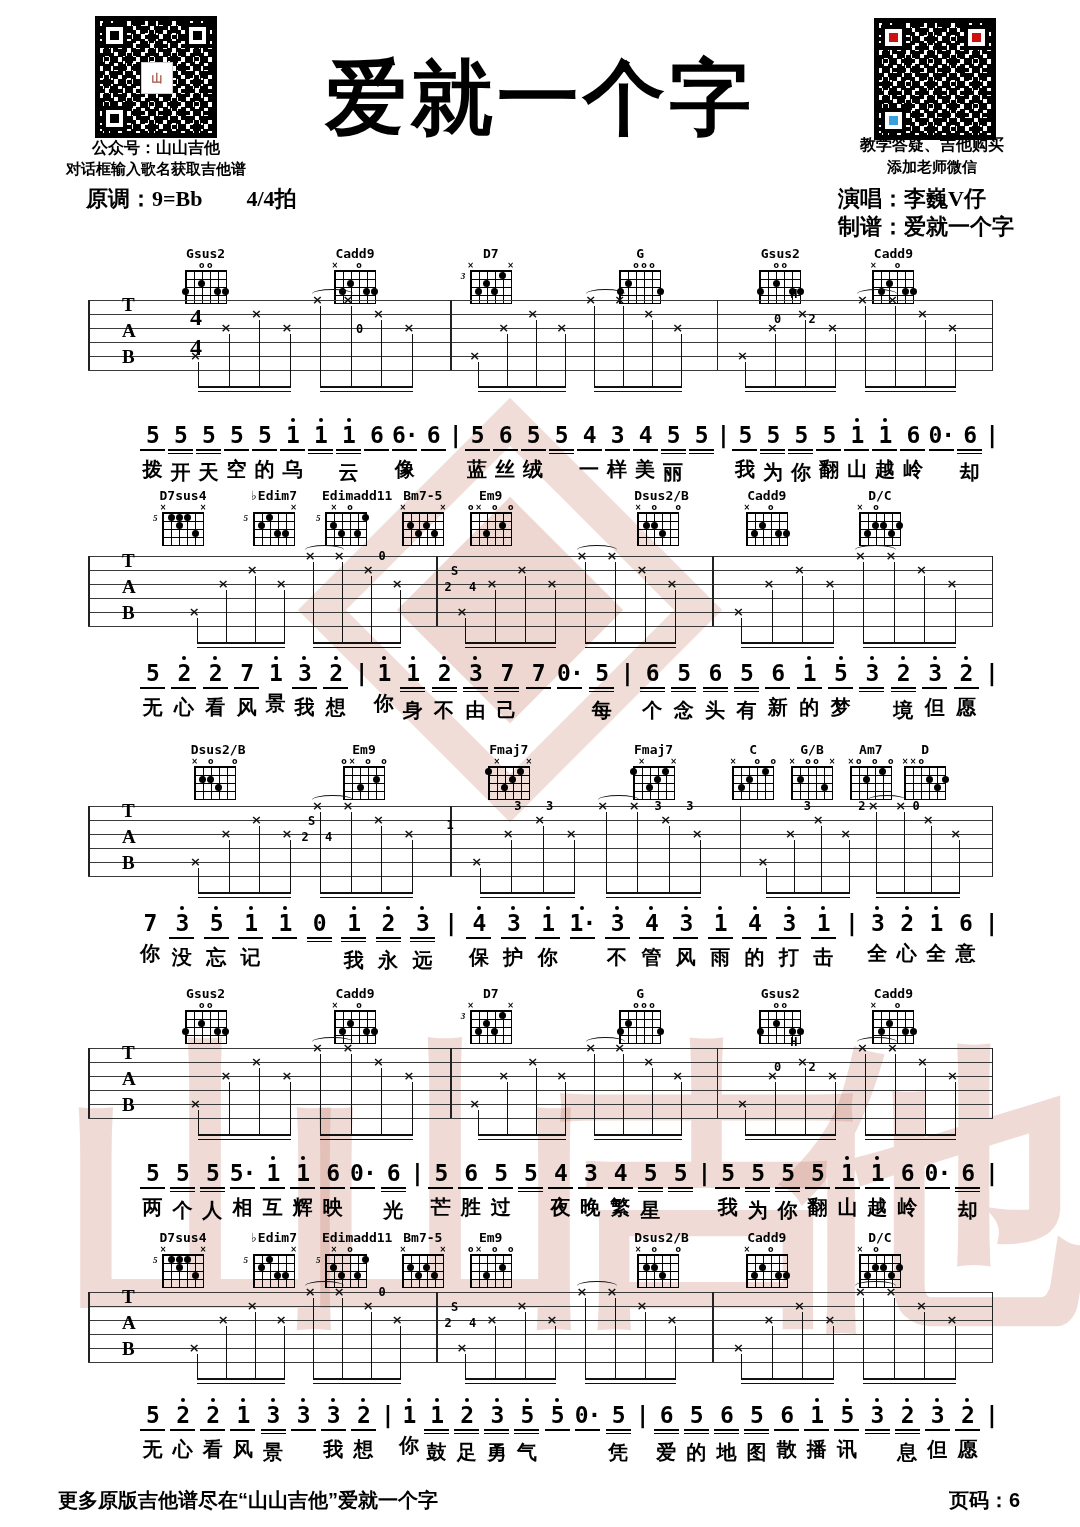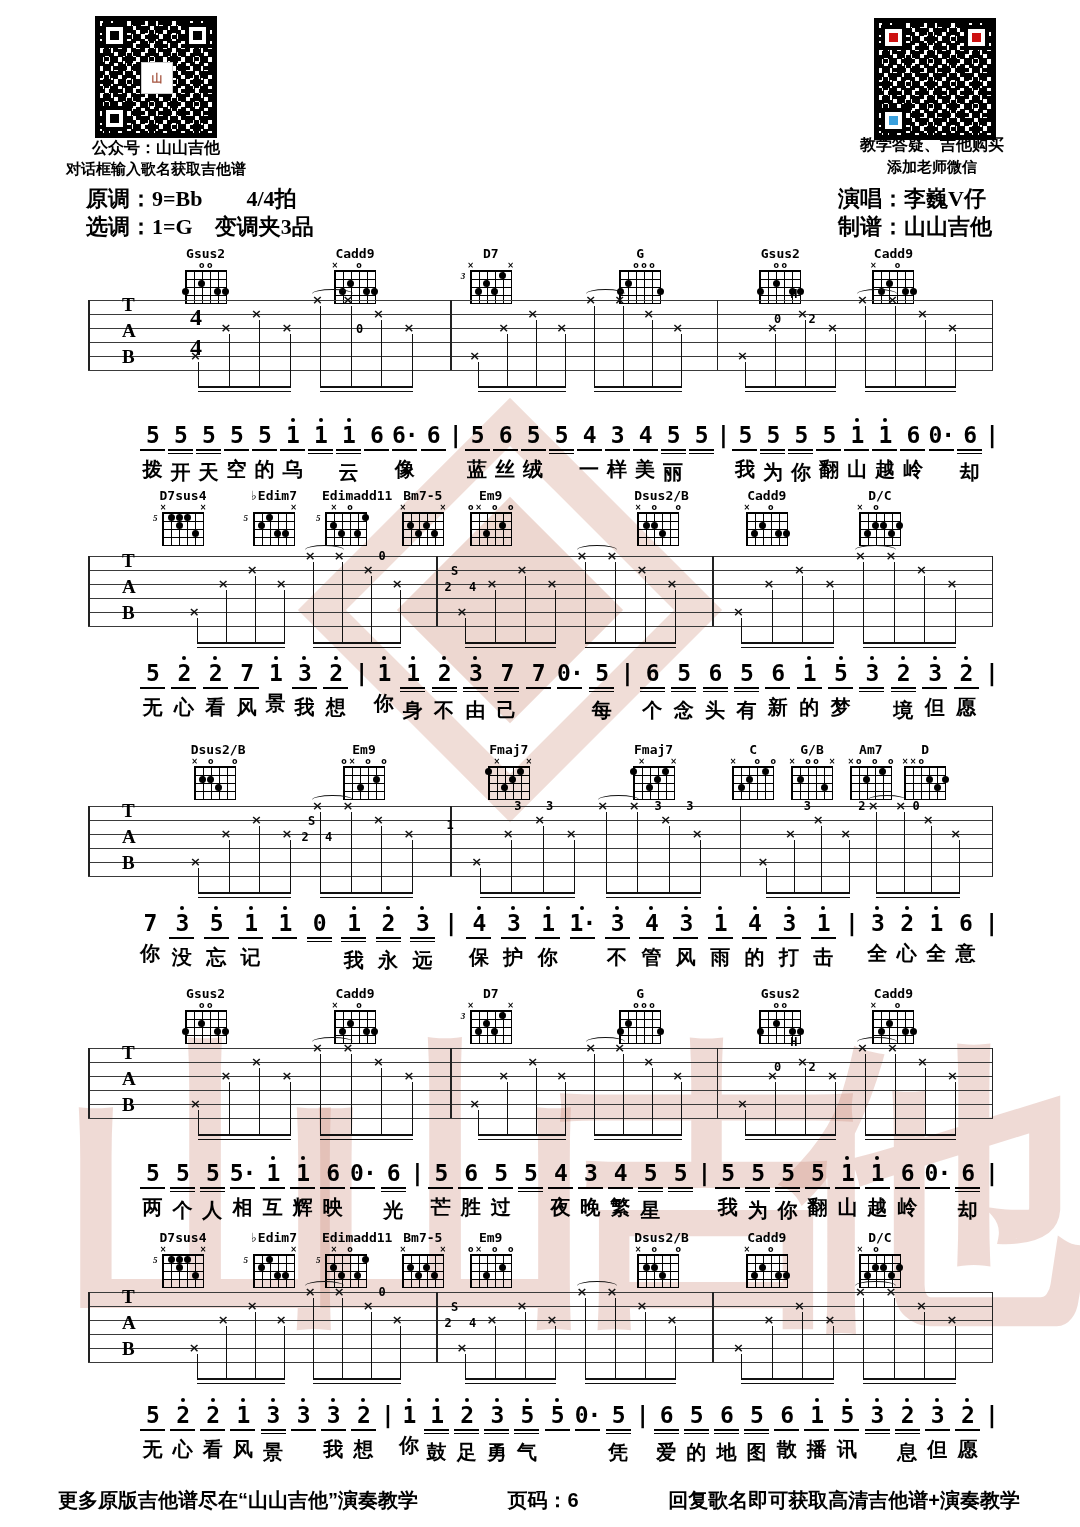--- a/index.html
+++ b/index.html
@@ -98,39 +98,39 @@
         <i></i>
       </div>
     <div class="finder f-bl">
         <i></i>
       </div>
     <div class="qr-logo">山</div>
   </div>
   <div class="qr-cap" style="left:-4px;top:137px">公众号：山山吉他</div>
   <div class="qr-cap" style="left:-4px;top:158px;font-size:15px">对话框输入歌名获取吉他谱</div>
 
+  <div class="title">爱就一个字</div>
 
   <div class="qr" style="left:874px;top:18px">
     <div class="finder f-tl">
         <i id="fc0" style="background: rgb(204, 17, 17);"></i>
       </div>
     <div class="finder f-tr">
         <i id="fc1" style="background: rgb(204, 17, 17);"></i>
       </div>
     <div class="finder f-bl">
         <i id="fc2" style="background: rgb(58, 160, 221);"></i>
       </div>
   </div>
   <div class="qr-cap" style="left:772px;top:134px">教学答疑、吉他购买</div>
   <div class="qr-cap" style="left:772px;top:156px;font-size:15px">添加老师微信</div>
 
   <div class="keyline" style="left:86px;top:184px">原调：9=Bb　　4/4拍</div>
-  <div class="keyline" style="left:86px;top:212px">选调：1=G　变调夹3品</div>
   <div class="keyline" style="left:838px;top:184px">演唱：李巍V仔</div>
-  <div class="keyline" style="left:838px;top:212px">制谱：山山吉他</div>
+  <div class="keyline" style="left:838px;top:212px">制谱：爱就一个字</div>
 
   <div id="systems">
       <div class="chord" style="left: 181.65px; top: 246px;">
         <div class="cname">Gsus2</div>
         <div class="cmarks">
           <span style="left: 16px;">o</span>
           <span style="left: 24px;">o</span>
         </div>
         <div class="cgrid">
           <div class="cdot" style="left: -3.5px; top: 16.5px;"></div>
@@ -2149,17 +2149,16 @@
           <div class="lyc">愿</div>
         </div>
         <div class="tok">
           <div class="hd"></div>
           <div class="dg">|</div>
         </div>
       </div>
     </div>
 
   <div class="footer">
-    <span>更多原版吉他谱尽在“山山吉他”演奏教学</span>
+    <span>更多原版吉他谱尽在“山山吉他”爱就一个字</span>
     <span>页码：6</span>
-    <span>回复歌名即可获取高清吉他谱+演奏教学</span>
   </div>
 </div>
 
 </body></html>

